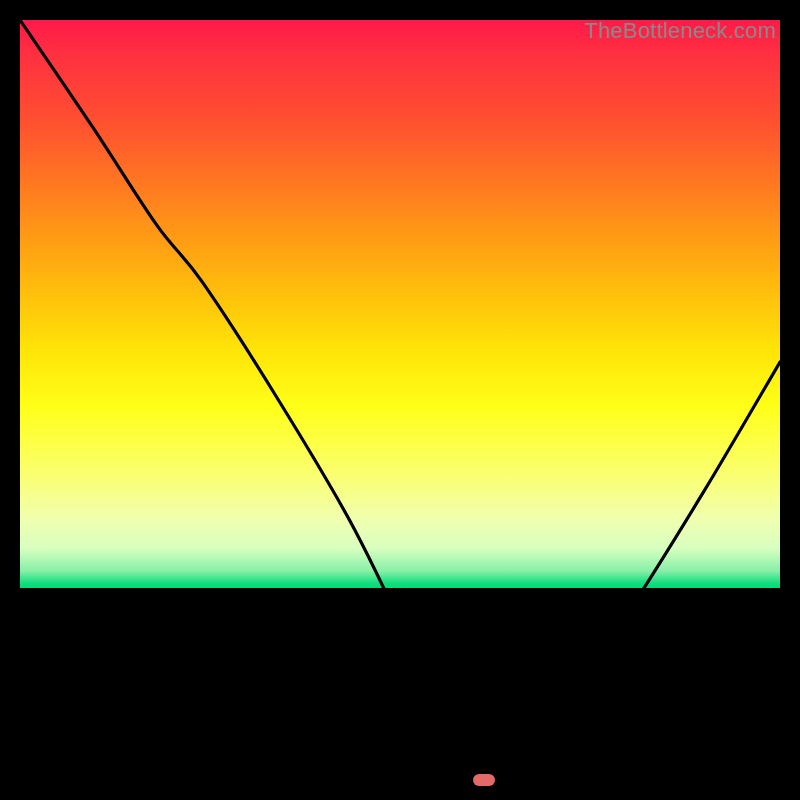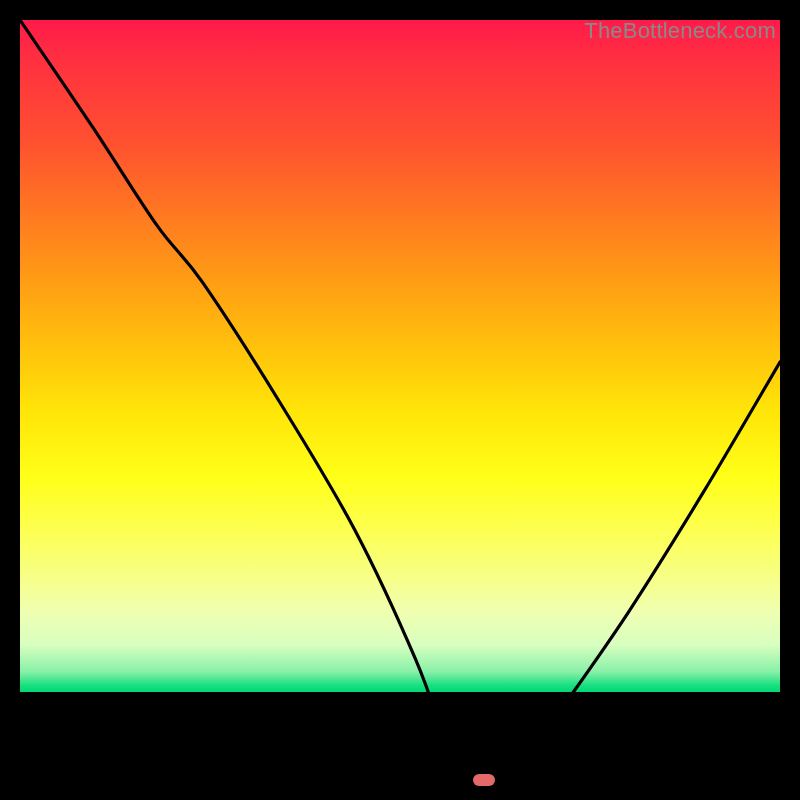--- a/index.html
+++ b/index.html
@@ -13,21 +13,21 @@
   .container {
     position: relative;
     width: 800px;
     height: 800px;
   }
   .plot-area {
     position: absolute;
     left: 20px;
     top: 20px;
     width: 760px;
-    height: 672px;
+    height: 568px;
     background: linear-gradient(to bottom,
       #ff1a4a 0%,
       #ff3040 6%,
       #ff5030 18%,
       #ff7522 28%,
       #ff9a15 38%,
       #ffbf0c 48%,
       #ffe408 58%,
       #ffff18 68%,
       #fdff4a 75%,

